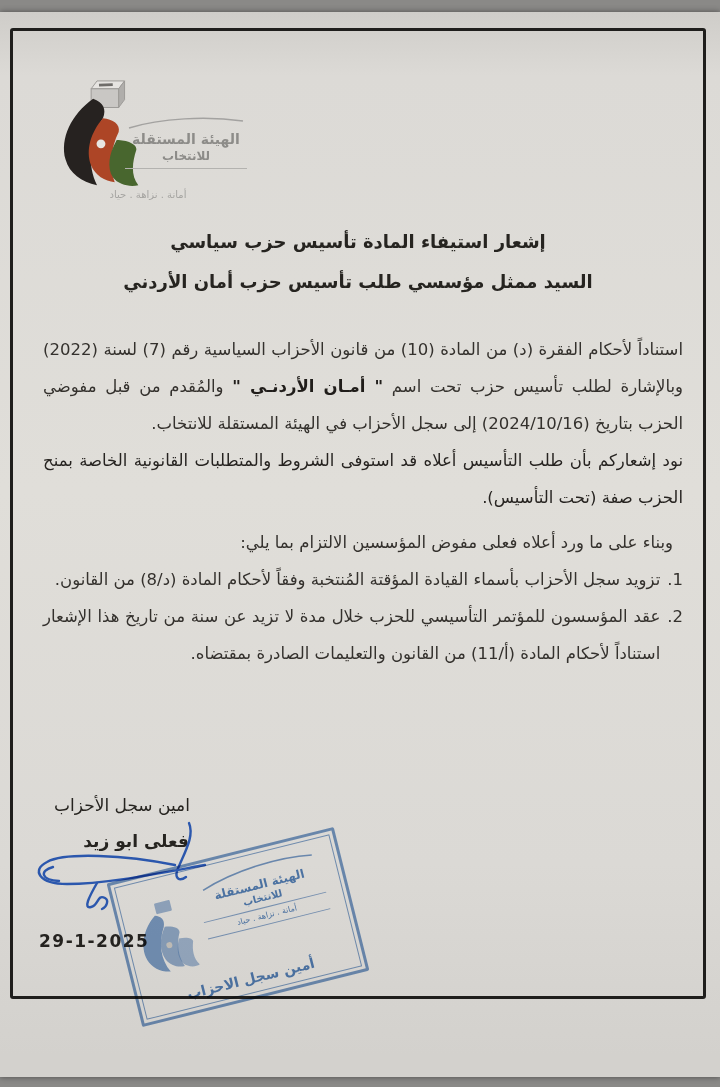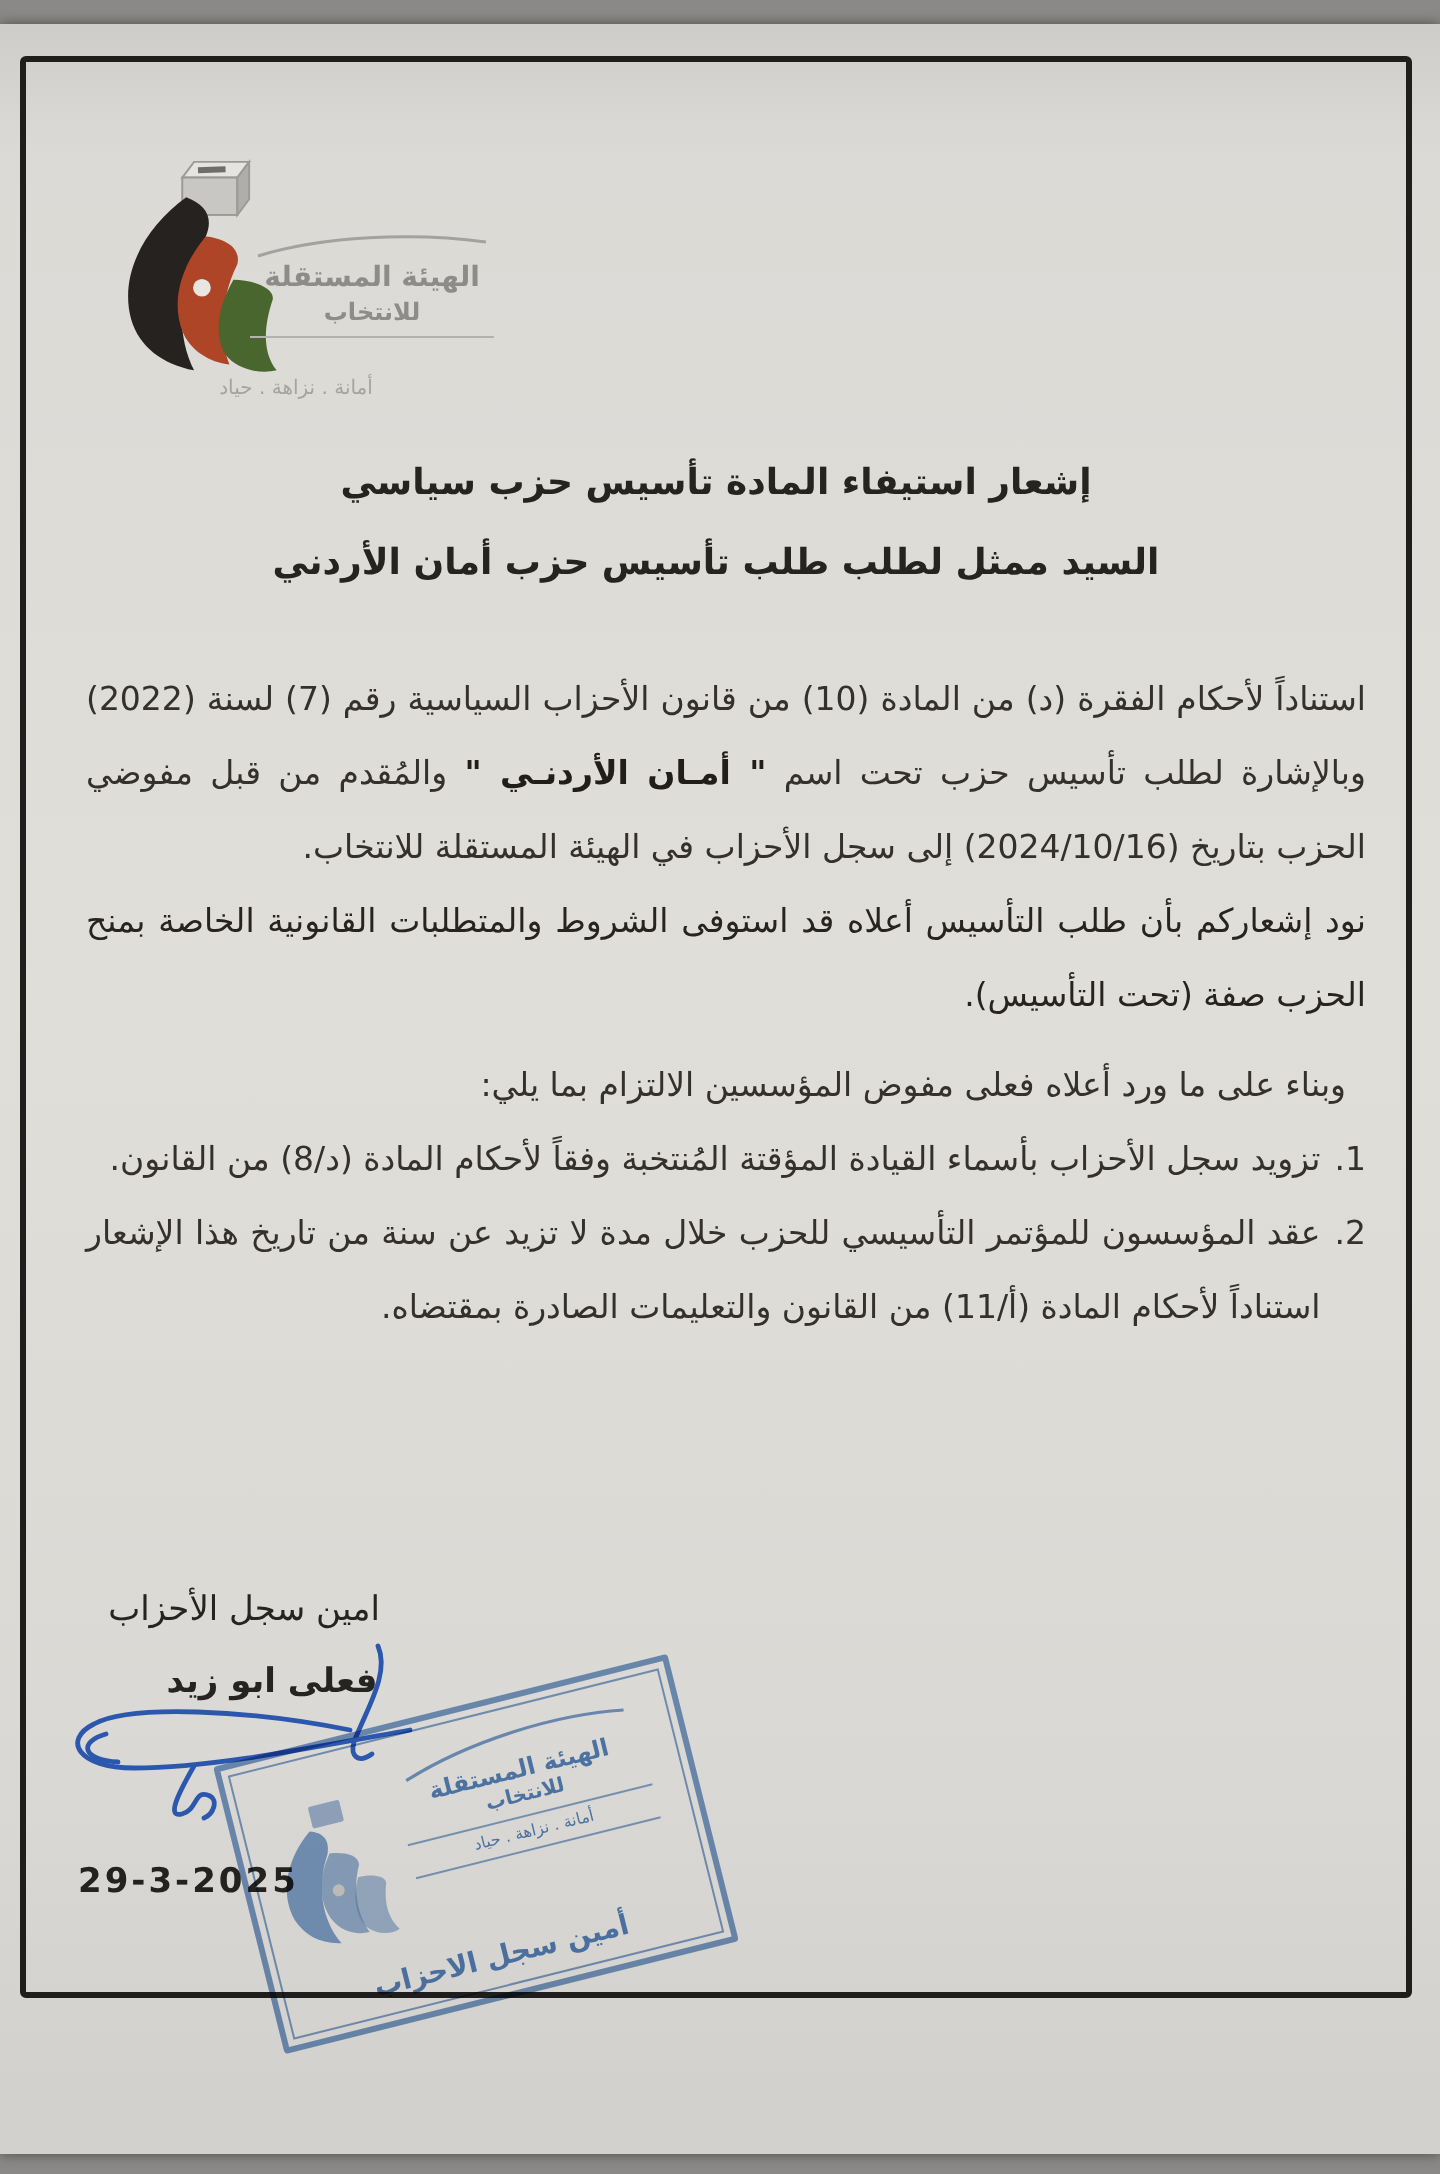--- a/index.html
+++ b/index.html
@@ -90,21 +90,21 @@
             <path d="M2,13 C34,3 80,1 116,6" stroke="#a3a2a0" stroke-width="1.5" fill="none"></path>
           </svg>
           <div class="logo-org1">الهيئة المستقلة</div>
           <div class="logo-org2">للانتخاب</div>
           <div class="logo-underline"></div>
         </div>
         <div class="logo-tagline">أمانة . نزاهة . حياد</div>
       </div>
 
       <div class="title">إشعار استيفاء المادة تأسيس حزب سياسي</div>
-      <div class="subtitle">السيد ممثل لطلب طلب تأسيس حزب أمان الأردني</div>
+      <div class="subtitle">السيد ممثل مؤسسي طلب تأسيس حزب أمان الأردني</div>
 
       <div class="body-text">
         <p><span>استناداً لأحكام الفقرة (د) من المادة (10) من قانون الأحزاب السياسية رقم (7) لسنة (2022) وبالإشارة لطلب تأسيس حزب تحت اسم </span><span class="party-name">" أمـان الأردنـي "</span><span> والمُقدم من قبل مفوضي الحزب بتاريخ ⁦(2024/10/16)⁩ إلى سجل الأحزاب في الهيئة المستقلة للانتخاب.</span></p>
         <p class="p-bold">نود إشعاركم بأن طلب التأسيس أعلاه قد استوفى الشروط والمتطلبات القانونية الخاصة بمنح الحزب صفة (تحت التأسيس).</p>
         <p class="p-intro">وبناء على ما ورد أعلاه فعلى مفوض المؤسسين الالتزام بما يلي:</p>
         <div class="item">
           <span class="item-num">1.</span>
           <span class="item-text">تزويد سجل الأحزاب بأسماء القيادة المؤقتة المُنتخبة وفقاً لأحكام المادة ⁦(8/د)⁩ من القانون.</span>
         </div>
         <div class="item">
@@ -117,21 +117,21 @@
       <div class="sig-name">فعلى ابو زيد</div>
       <svg class="sig-ink" viewBox="0 0 210 110" xmlns="http://www.w3.org/2000/svg">
         <g stroke="#2b57ad" stroke-width="2.4" fill="none" stroke-linecap="round" stroke-linejoin="round">
           <path d="M166,6 C172,20 160,38 154,54 C152,61 156,65 163,60"></path>
           <path d="M152,48 C102,38 42,35 24,45 C8,53 16,67 44,67 C82,67 132,57 182,48"></path>
           <path d="M30,50 C16,54 18,63 36,64"></path>
           <path d="M74,66 C66,80 60,92 68,90 C76,88 74,77 82,81 C86,83 84,90 79,92"></path>
         </g>
       </svg>
 
-      <div class="date">29-3-2025</div>
+      <div class="date">29-1-2025</div>
 
       <div class="stamp">
         <div class="stamp-inner">
           <svg class="stamp-flame" viewBox="0 0 56 84" xmlns="http://www.w3.org/2000/svg">
             <g fill="rgba(74,124,189,0.75)">
               <rect x="26" y="2" width="16" height="11" rx="1" fill="rgba(74,124,189,0.55)"></rect>
               <path d="M24,14 C10,24 2,40 6,55 C9,64 16,70 26,72 C19,58 21,41 30,27 C33,20 30,16 24,14 Z"></path>
               <path d="M31,27 C23,37 20,49 24,59 C27,66 34,70 41,70 C37,60 38,47 44,36 C45,31 38,28 31,27 Z" fill="rgba(74,124,189,0.6)"></path>
               <path d="M42,42 C37,51 36,60 40,67 C44,72 51,74 56,72 C51,65 52,56 55,48 C55,44 48,42 42,42 Z" fill="rgba(74,124,189,0.5)"></path>
               <circle cx="31" cy="46" r="3" fill="#dedcd8"></circle>

